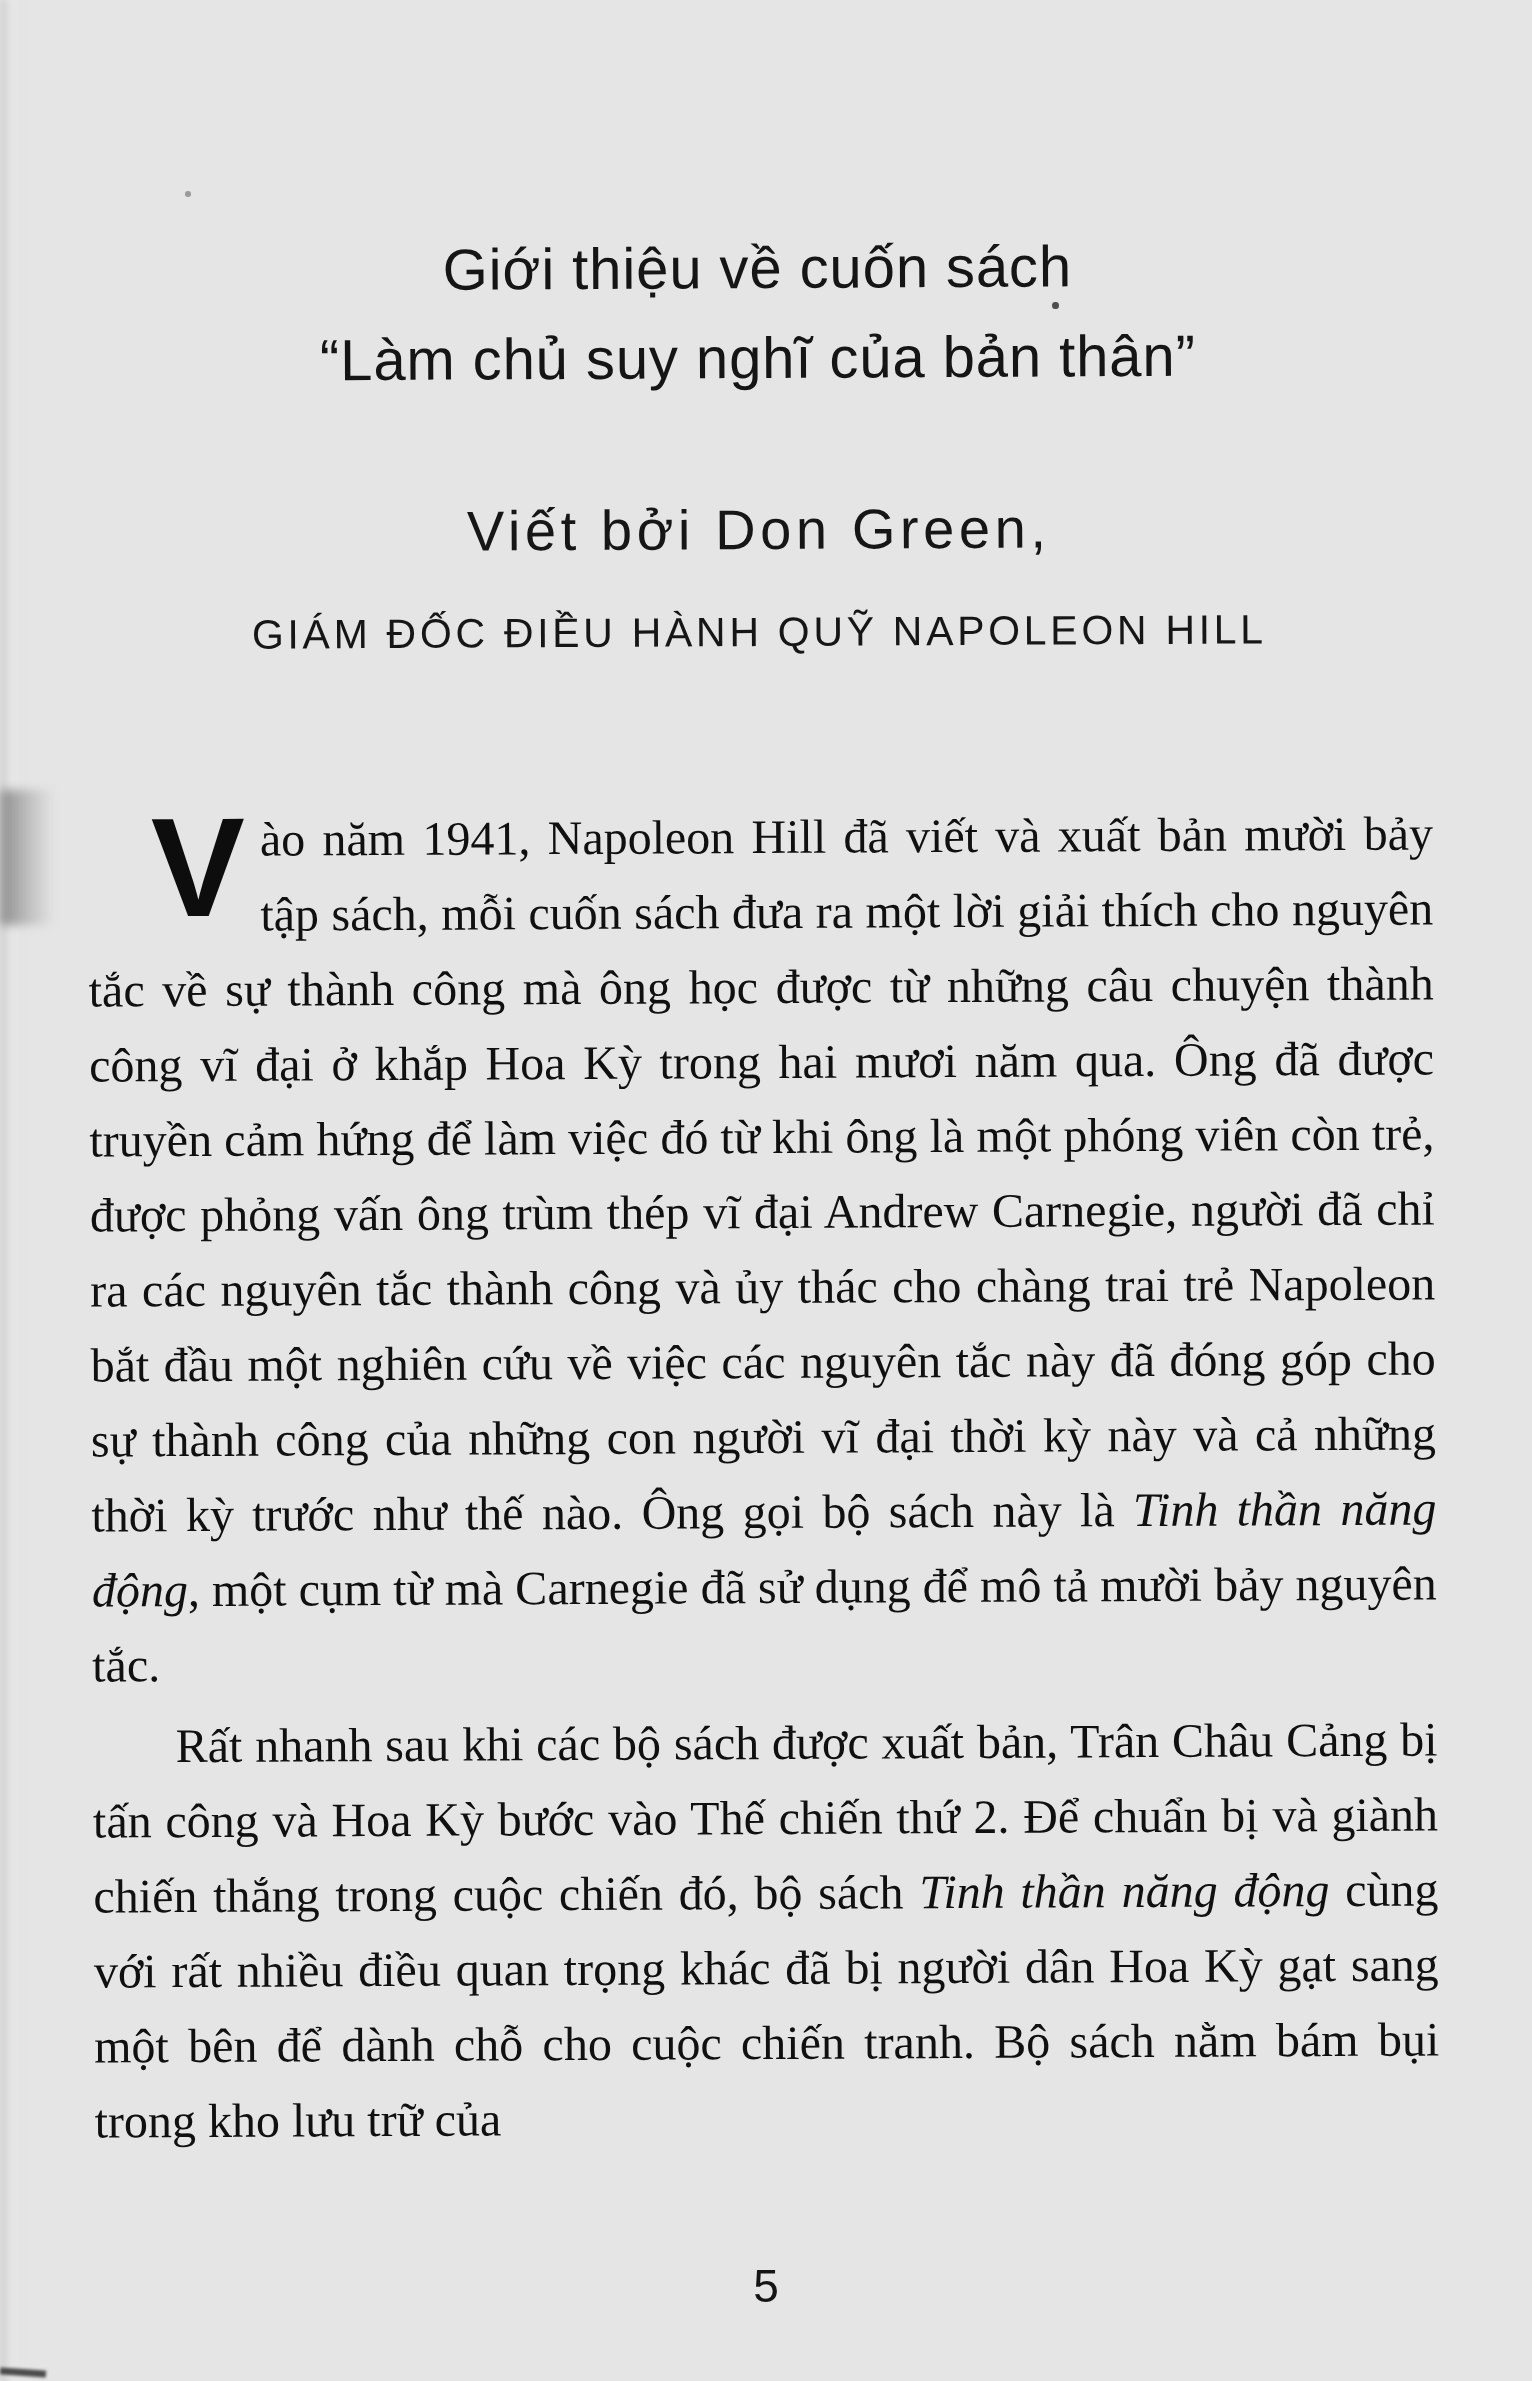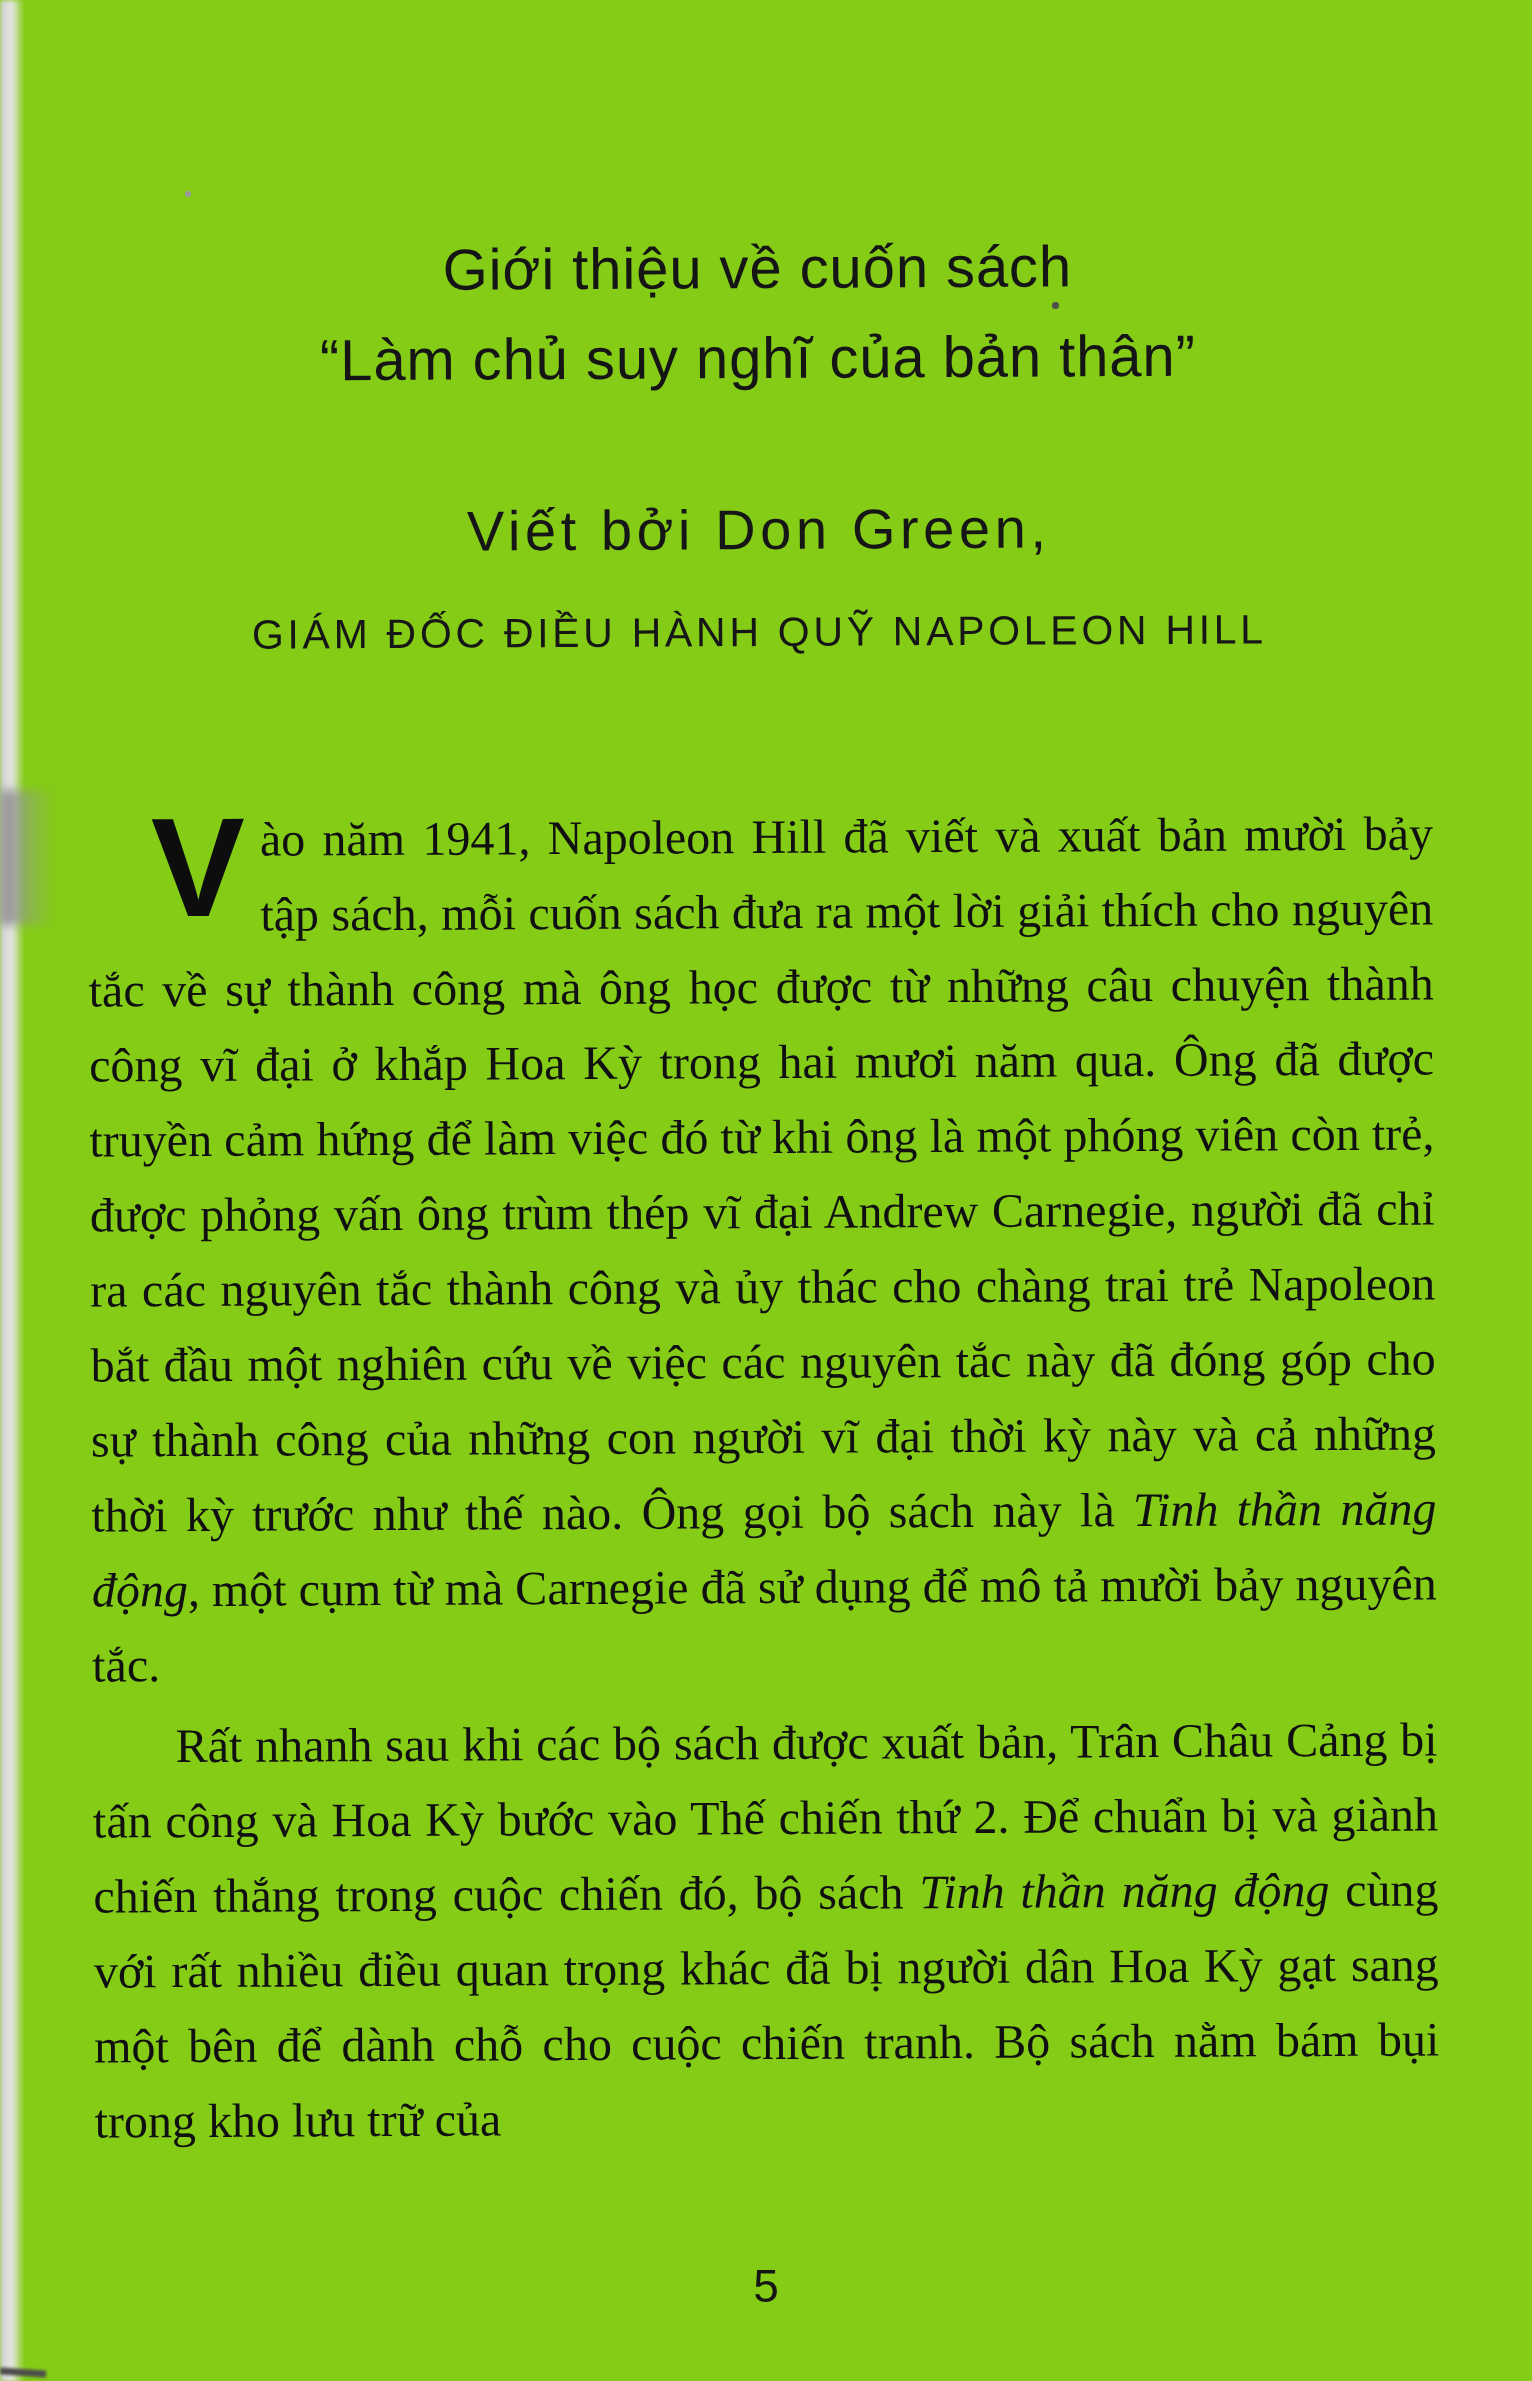--- a/index.html
+++ b/index.html
@@ -1,19 +1,19 @@
 <!DOCTYPE html>
 <html style="font-size:15px"><head>
 <meta charset="utf-8">
 <style>
   html,body{margin:0;padding:0;background:#ffffff;}
   .page{
     position:relative;
     width:1532px;height:2382px;
-    background:#84cc16;
+    background:#e5e5e5;
     overflow:hidden;
     font-family:"Liberation Serif",serif;
     color:#101010;
   }
   
   .edge-strip{
     position:absolute;left:0;top:0;bottom:0;width:24px;
     background:linear-gradient(to right,#cfcfcf 0%,#e6e6e6 50%,rgba(255,255,255,0) 100%);
     filter:blur(1.9px);
   }

